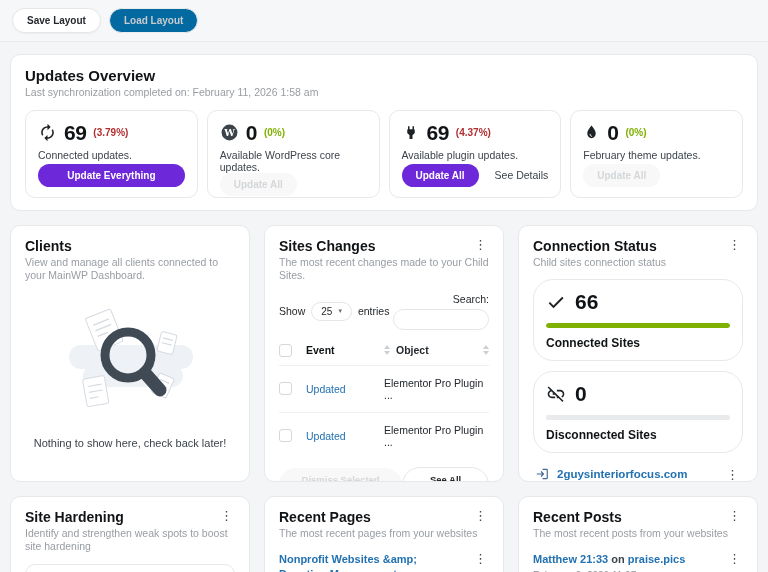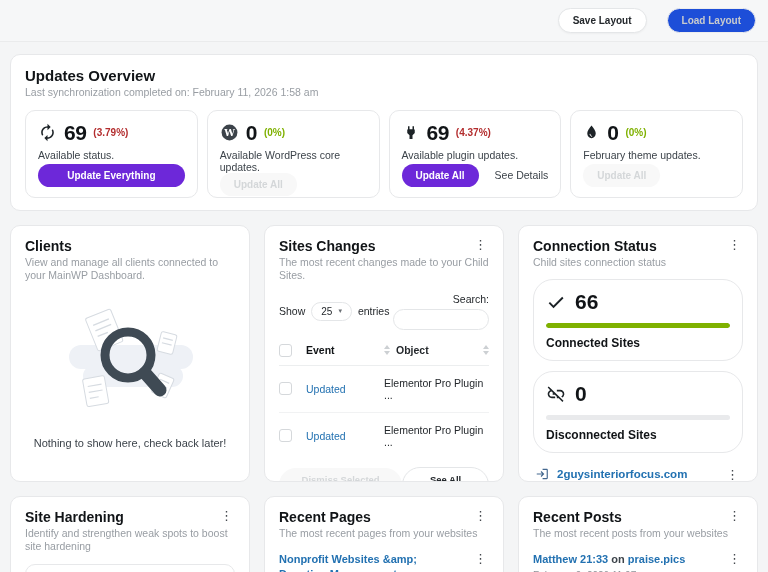--- a/index.html
+++ b/index.html
@@ -1,23 +1,23 @@
 <!DOCTYPE html>
 <html><head>
 <meta charset="utf-8">
 <style>
   * { margin:0; padding:0; box-sizing:border-box; }
   html,body { width:768px; height:572px; overflow:hidden; }
   body { background:#f4f5f6; font-family:"Liberation Sans","DejaVu Sans",sans-serif; color:#1d2327; }
 
-  .topbar { height:42px; display:flex; align-items:center; justify-content:flex-end; gap:20px;
+  .topbar { height:42px; display:flex; align-items:center; gap:8px;
             padding:0 12px; background:#f6f7f8; border-bottom:1px solid #eaebec; }
   .pill { border-radius:999px; font-size:10px; font-weight:bold; padding:6px 14px; border:1px solid transparent; cursor:pointer; font-family:inherit; }
   .pill-white { background:#fff; border-color:#e4e6e8; color:#24282c; box-shadow:0 1px 2px rgba(0,0,0,.04); }
-  .pill-ghost { background:#1d4ed8; border-color:#ededee; color:#c8cbce; }
+  .pill-ghost { background:#0369a1; border-color:#ededee; color:#c8cbce; }
   .pill-blue  { background:#6d28d9; color:#fff; border:none; }
   .pill-disabled { background:#f8f8f8; color:#d4d7d9; border:none; }
 
   .content { padding:12px 10px 0 10px; }
   .panel, .widget { background:#fff; border:1px solid #e7e8ea; border-radius:10px; }
 
   .panel { padding:12px 14px; margin-bottom:14px; }
   .panel-title { font-size:15px; font-weight:bold; color:#111417; }
   .panel-sub, .widget-sub { font-size:10.5px; color:#9a9fa5; color:#989da3; margin-top:2px; line-height:1.3; }
 
@@ -105,21 +105,21 @@
       <div class="ucard">
         <div class="ucard-head">
           <span>
             <svg width="19" height="19" viewBox="0 0 24 24" fill="#1d2327">
                 <path d="M12 6v3l4-4-4-4v3c-4.42 0-8 3.58-8 8 0 1.57.46 3.03 1.24 4.26L6.7 14.8c-.45-.83-.7-1.79-.7-2.8 0-3.31 2.69-6 6-6zm6.76 1.74L17.3 9.2c.44.84.7 1.79.7 2.8 0 3.31-2.69 6-6 6v-3l-4 4 4 4v-3c4.42 0 8-3.58 8-8 0-1.57-.46-3.03-1.24-4.26z"></path>
               </svg>
           </span>
           <span class="ucard-count">69</span>
           <span class="ucard-pct" style="color: rgb(179, 45, 46);">(3.79%)</span>
         </div>
-        <div class="ucard-desc">Available status.</div>
+        <div class="ucard-desc">Connected updates.</div>
         <div class="ucard-foot">
           <button class="pill pill-blue full">Update Everything</button>
         </div>
       </div>
 
       <div class="ucard">
         <div class="ucard-head">
           <span>
             <svg width="19" height="19" viewBox="0 0 24 24">
                 <circle cx="12" cy="12" r="10" fill="#3c434a"></circle>

